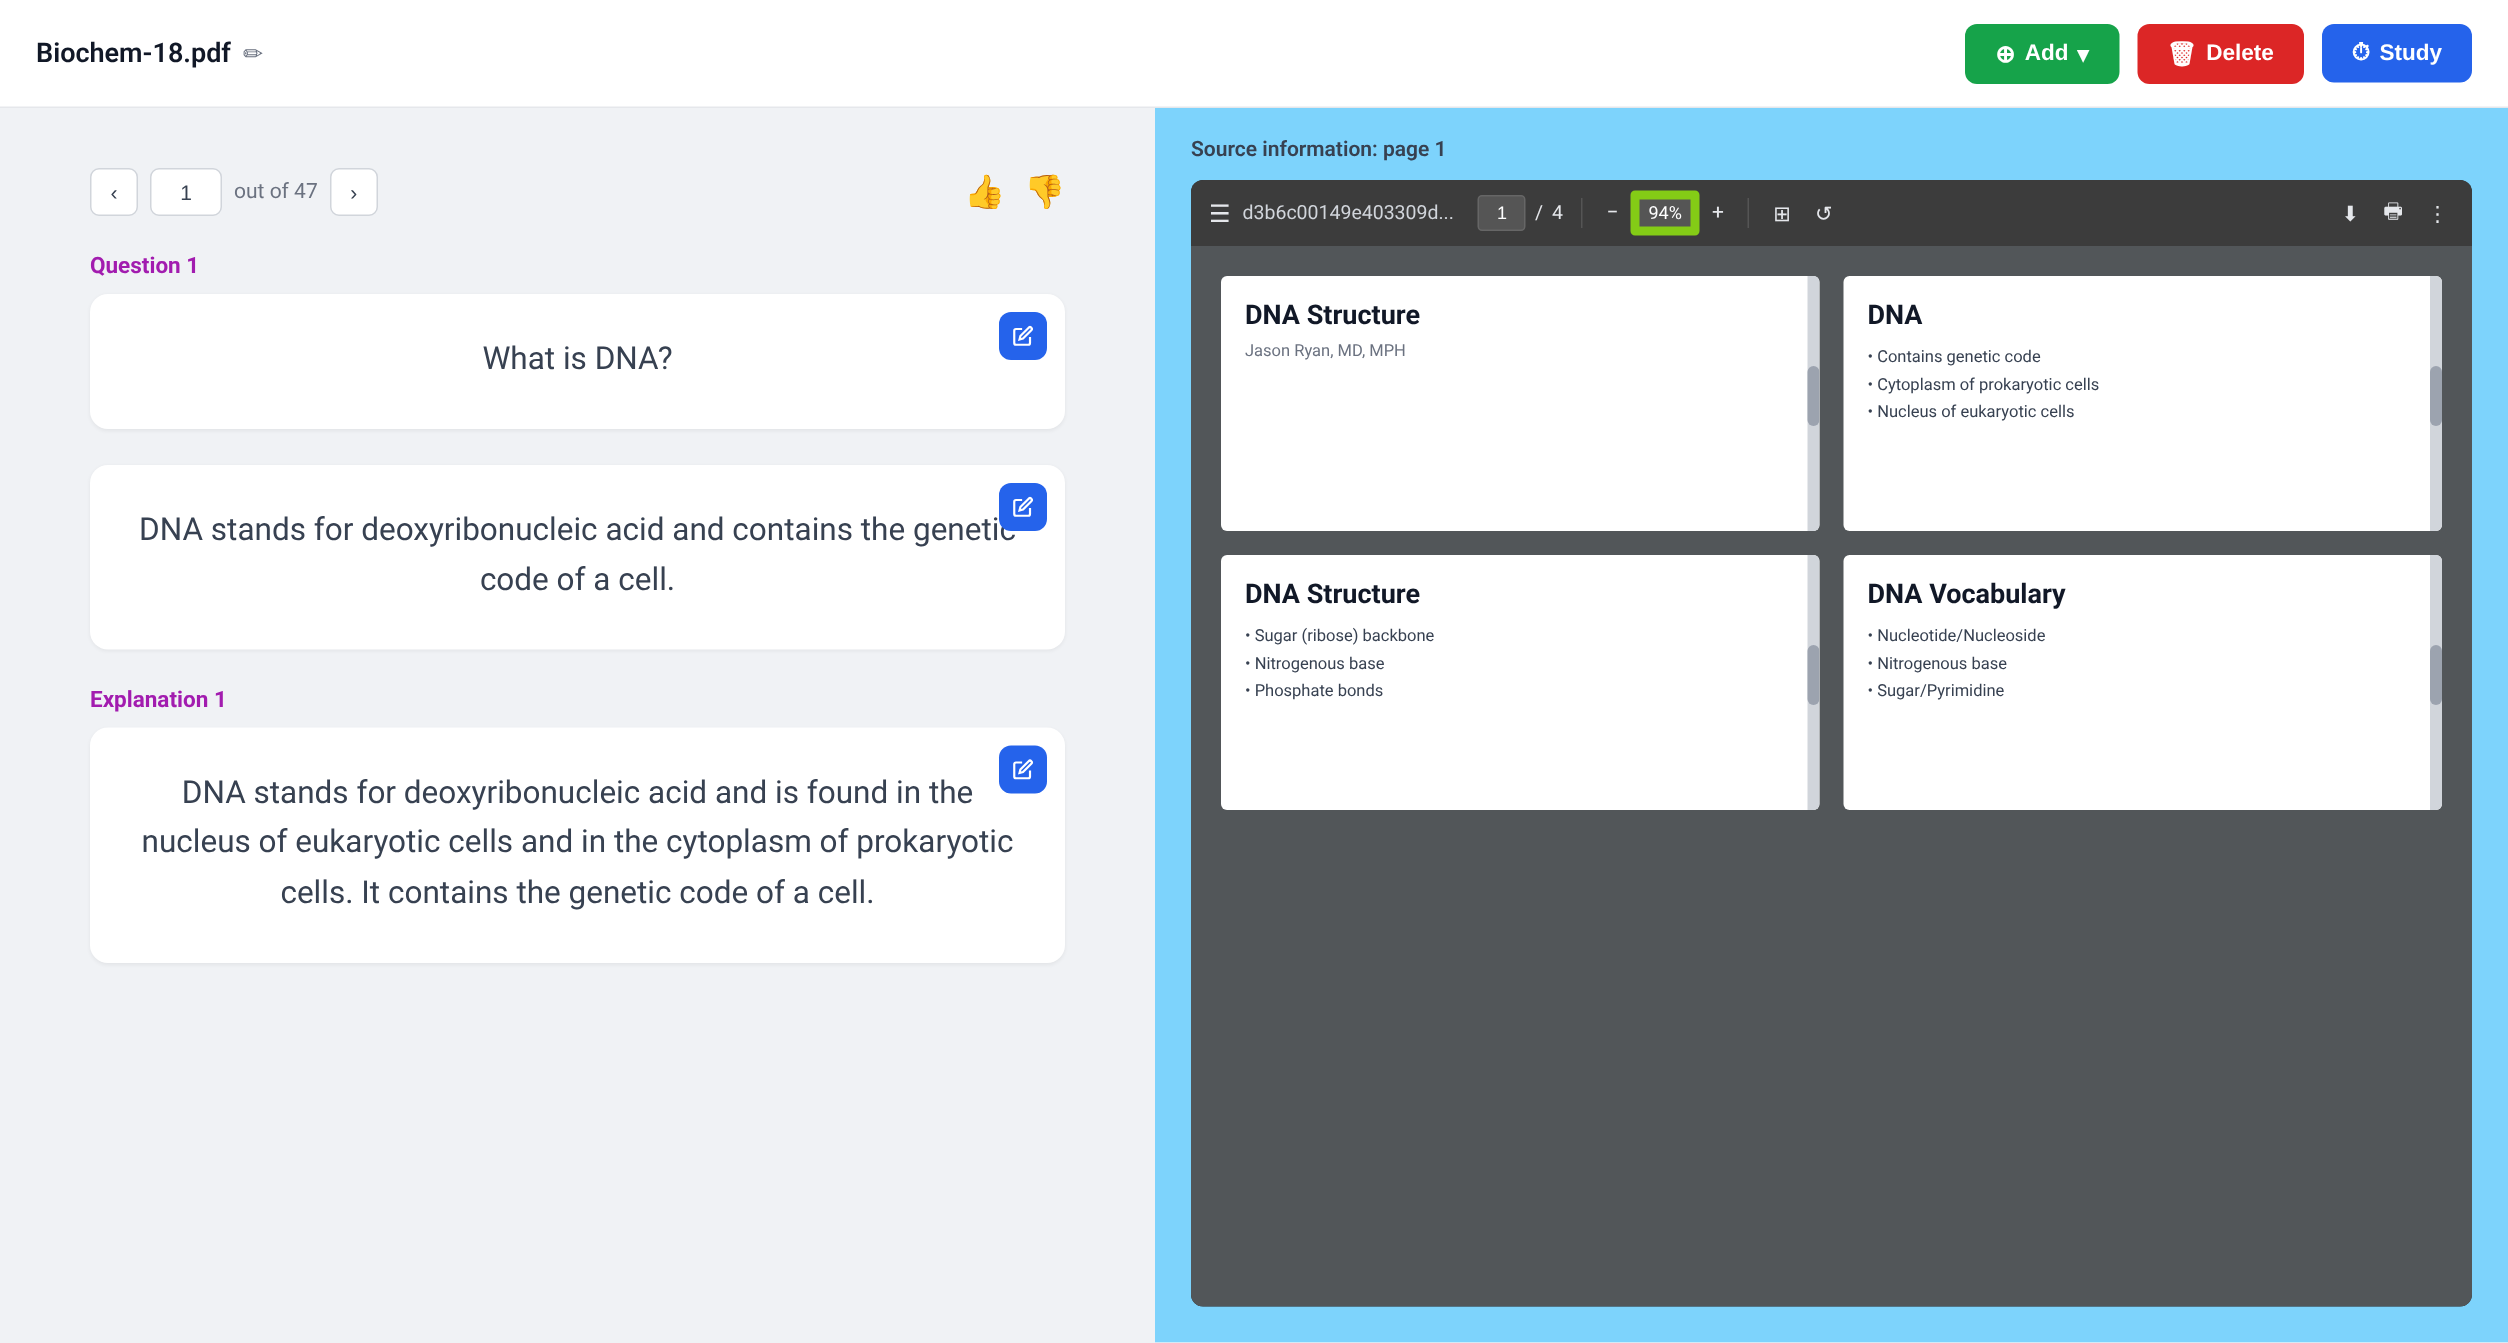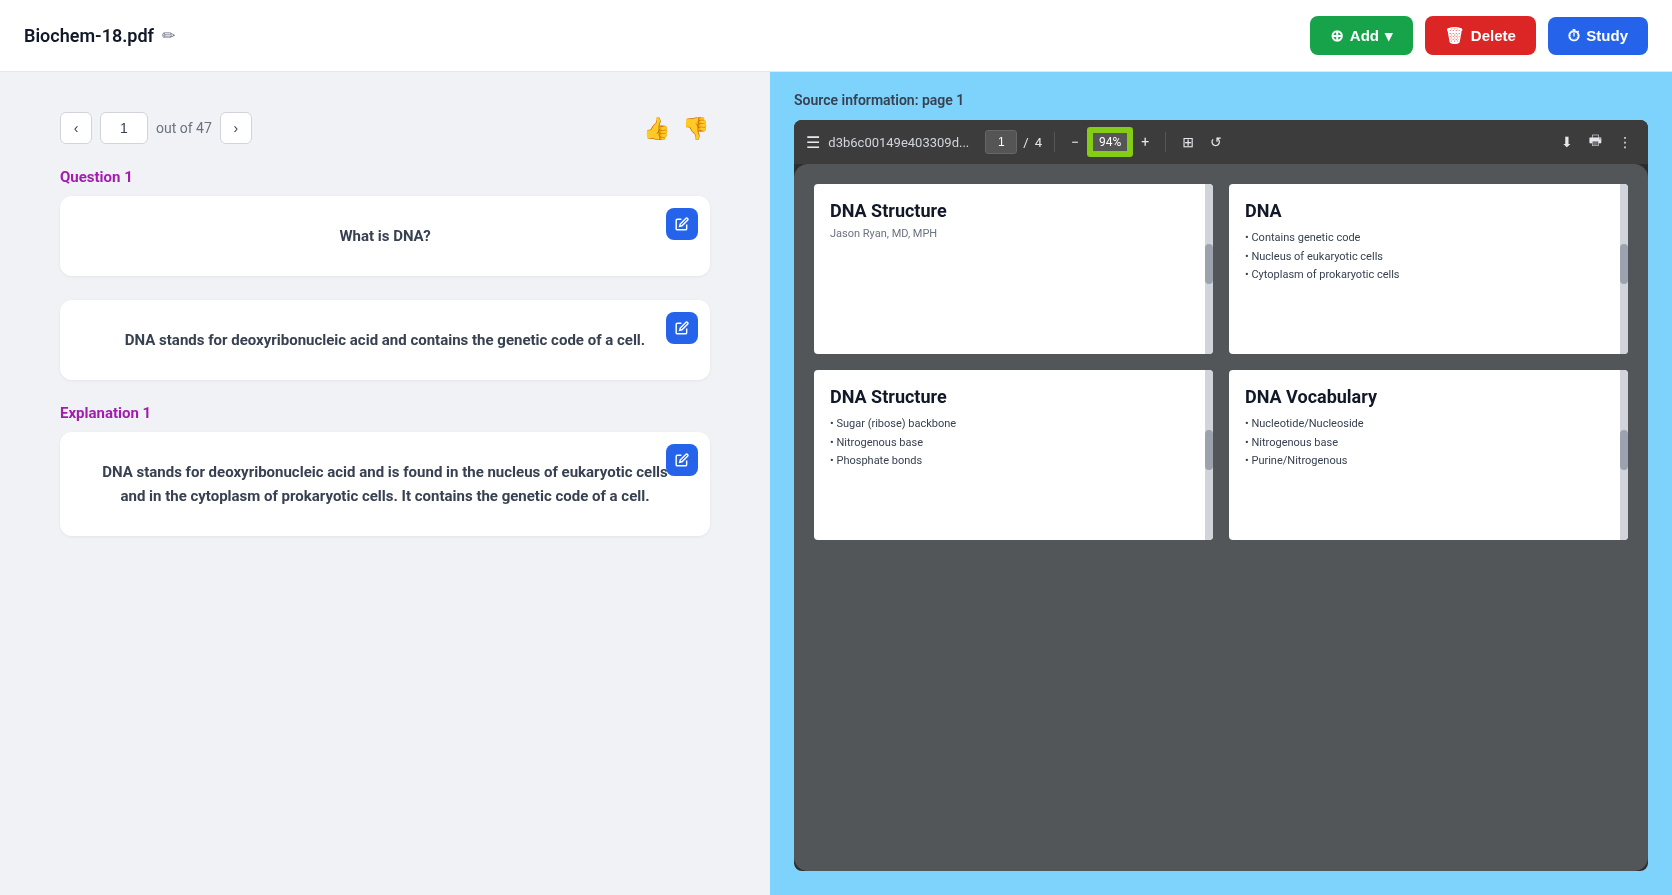--- a/index.html
+++ b/index.html
@@ -141,25 +141,24 @@
     }
     .card {
       background: #fff;
       border-radius: 12px;
       padding: 28px 32px;
       position: relative;
       box-shadow: 0 1px 3px rgba(0,0,0,0.06);
       min-height: 70px;
     }
     .card-text {
-      font-size: 15px;
+      font-size: 21px;
       color: #374151;
       line-height: 1.6;
       text-align: center;
-      font-weight: bold;
     }
     .card-edit-btn {
       position: absolute;
       top: 12px;
       right: 12px;
       width: 32px;
       height: 32px;
       background: #2563eb;
       border: none;
       border-radius: 8px;
@@ -258,21 +257,20 @@
 
     .pdf-content {
       background: #525659;
       height: calc(100% - 44px);
       overflow-y: auto;
       display: flex;
       flex-direction: column;
       align-items: center;
       padding: 20px;
       gap: 0;
-      border-radius: 14px;
     }
 
     
     .slides-grid {
       display: grid;
       grid-template-columns: 1fr 1fr;
       gap: 16px;
       width: 100%;
     }
     .slide-card {
@@ -445,22 +443,22 @@
             </div>
             <div class="slide-scrollbar">
               <div class="slide-scrollbar-thumb"></div>
             </div>
           </div>
 
           <div class="slide-card">
             <div class="slide-inner">
               <div class="slide-header">DNA</div>
               <div class="slide-bullet">Contains genetic code</div>
+              <div class="slide-bullet">Cytoplasm of prokaryotic cells</div>
               <div class="slide-bullet">Nucleus of eukaryotic cells</div>
-              <div class="slide-bullet">Cytoplasm of prokaryotic cells</div>
             </div>
             <div class="slide-scrollbar">
               <div class="slide-scrollbar-thumb"></div>
             </div>
           </div>
 
           <div class="slide-card">
             <div class="slide-inner">
               <div class="slide-header">DNA Structure</div>
               <div class="slide-bullet">Sugar (ribose) backbone</div>
@@ -470,21 +468,21 @@
             <div class="slide-scrollbar">
               <div class="slide-scrollbar-thumb"></div>
             </div>
           </div>
 
           <div class="slide-card">
             <div class="slide-inner">
               <div class="slide-header">DNA Vocabulary</div>
               <div class="slide-bullet">Nucleotide/Nucleoside</div>
               <div class="slide-bullet">Nitrogenous base</div>
-              <div class="slide-bullet">Purine/Nitrogenous</div>
+              <div class="slide-bullet">Sugar/Pyrimidine</div>
             </div>
             <div class="slide-scrollbar">
               <div class="slide-scrollbar-thumb"></div>
             </div>
           </div>
 
         </div>
       </div>
     </div>
   </div>

